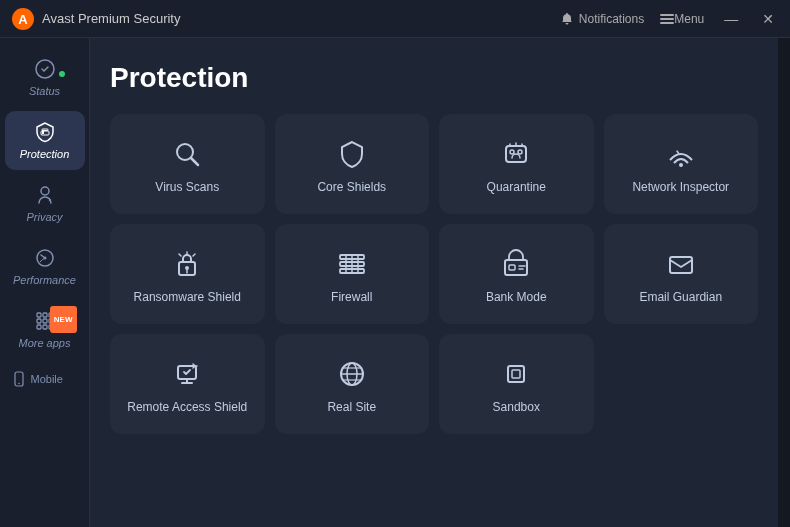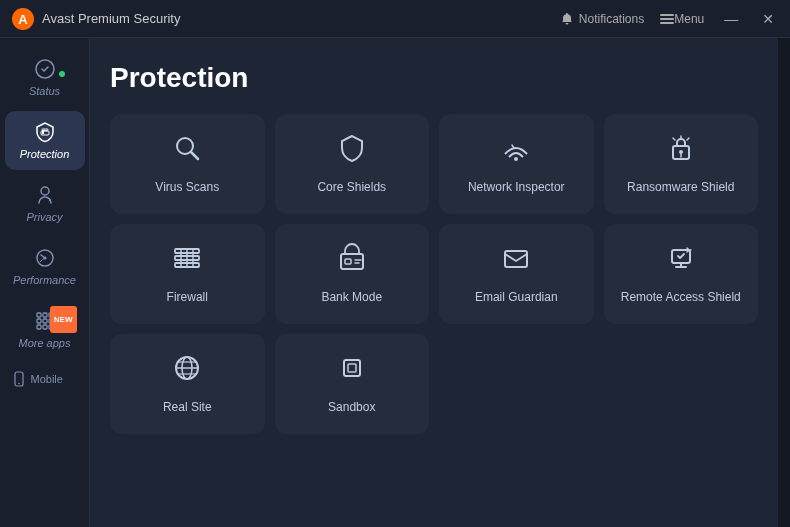--- a/index.html
+++ b/index.html
@@ -164,21 +164,21 @@
       display: grid;
       grid-template-columns: repeat(4, 1fr);
       gap: 10px;
     }
     .grid-card {
       background: #252d3d;
       border-radius: 12px;
       display: flex;
       flex-direction: column;
       align-items: center;
-      justify-content: space-between;
+      justify-content: flex-end;
       padding: 18px 10px;
       cursor: pointer;
       transition: background 0.15s;
       min-height: 100px;
       gap: 10px;
     }
     .grid-card-icon {
       font-size: 28px;
       color: #c0cce0;
     }
@@ -325,20 +325,32 @@
 
       <div class="grid-card">
         <span class="grid-card-icon">
           <svg width="32" height="32" viewBox="0 0 32 32" fill="none">
             <path d="M16 4L6 9v7c0 6 4 11 10 13 6-2 10-7 10-13V9L16 4z" stroke="#c0cce0" stroke-width="2" fill="none"></path>
           </svg>
         </span>
         <span class="grid-card-label">Core Shields</span>
       </div>
 
+      <div class="grid-card">
+        <span class="grid-card-icon">
+          <svg width="32" height="32" viewBox="0 0 32 32" fill="none">
+            <rect x="6" y="8" width="20" height="16" rx="3" stroke="#c0cce0" stroke-width="2"></rect>
+            <circle cx="12" cy="14" r="2" stroke="#c0cce0" stroke-width="1.5"></circle>
+            <circle cx="20" cy="14" r="2" stroke="#c0cce0" stroke-width="1.5"></circle>
+            <path d="M12 20c0-2.2 1.8-4 4-4s4 1.8 4 4" stroke="#c0cce0" stroke-width="1.5" stroke-linecap="round"></path>
+            <path d="M10 8V6M16 8V5M22 8V6" stroke="#c0cce0" stroke-width="1.5" stroke-linecap="round"></path>
+          </svg>
+        </span>
+        <span class="grid-card-label">Quarantine</span>
+      </div>
 
       <div class="grid-card">
         <span class="grid-card-icon">
           <svg width="32" height="32" viewBox="0 0 32 32" fill="none">
             <path d="M5 22 Q16 10 27 22" stroke="#c0cce0" stroke-width="2" fill="none"></path>
             <path d="M9 25 Q16 17 23 25" stroke="#c0cce0" stroke-width="2" fill="none"></path>
             <circle cx="16" cy="27" r="2" fill="#c0cce0"></circle>
             <path d="M14 16l-2-3" stroke="#c0cce0" stroke-width="1.5" stroke-linecap="round"></path>
           </svg>
         </span>

